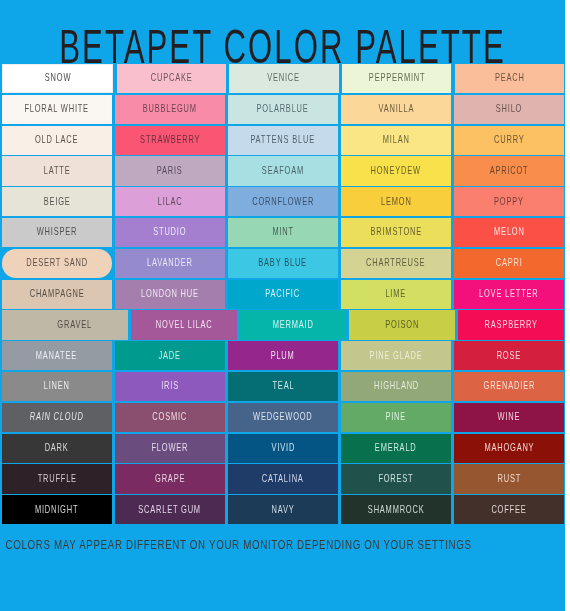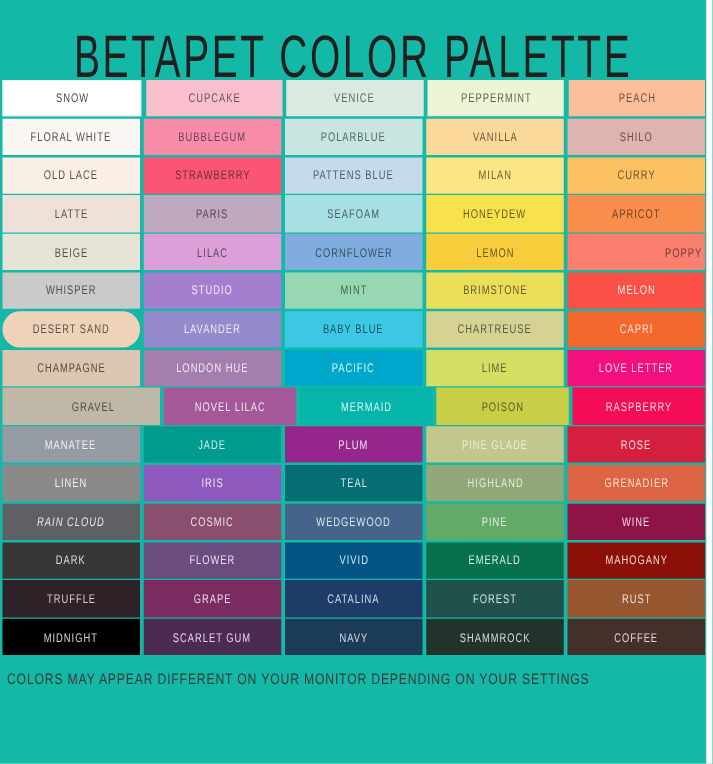--- a/index.html
+++ b/index.html
@@ -10,21 +10,21 @@
     width: 570px;
     height: 611px;
     background: #ffffff;
     font-family: "Liberation Sans", sans-serif;
     overflow: hidden;
   }
   .page {
     position: relative;
     width: 565px;
     height: 611px;
-    background: #14b8a6;
+    background: #0ea5e9;
     box-sizing: border-box;
   }
   .title {
     text-align: center;
     font-family: "Liberation Sans", sans-serif;
     font-size: 38px;
     line-height: 1;
     letter-spacing: 2.5px;
     color: #231f20;
     font-weight: 400;
@@ -161,21 +161,21 @@
         </div>
         <div class="cell" style="background: rgb(221, 159, 216);">
           <span class="cell-label" style="color: rgb(94, 70, 96);">LILAC</span>
         </div>
         <div class="cell" style="background: rgb(126, 173, 222);">
           <span class="cell-label" style="color: rgb(59, 79, 103);">CORNFLOWER</span>
         </div>
         <div class="cell" style="background: rgb(249, 206, 61);">
           <span class="cell-label" style="color: rgb(106, 86, 32);">LEMON</span>
         </div>
-        <div class="cell" style="background: rgb(250, 127, 110); justify-content: flex-end;">
+        <div class="cell" style="background: rgb(250, 127, 110);">
           <span class="cell-label" style="color: rgb(110, 60, 54);">POPPY</span>
         </div>
       </div>
       <div class="row">
         <div class="cell" style="background: rgb(202, 202, 202);">
           <span class="cell-label" style="color: rgb(79, 79, 79);">WHISPER</span>
         </div>
         <div class="cell" style="background: rgb(164, 127, 207);">
           <span class="cell-label" style="color: rgb(240, 234, 246);">STUDIO</span>
         </div>

